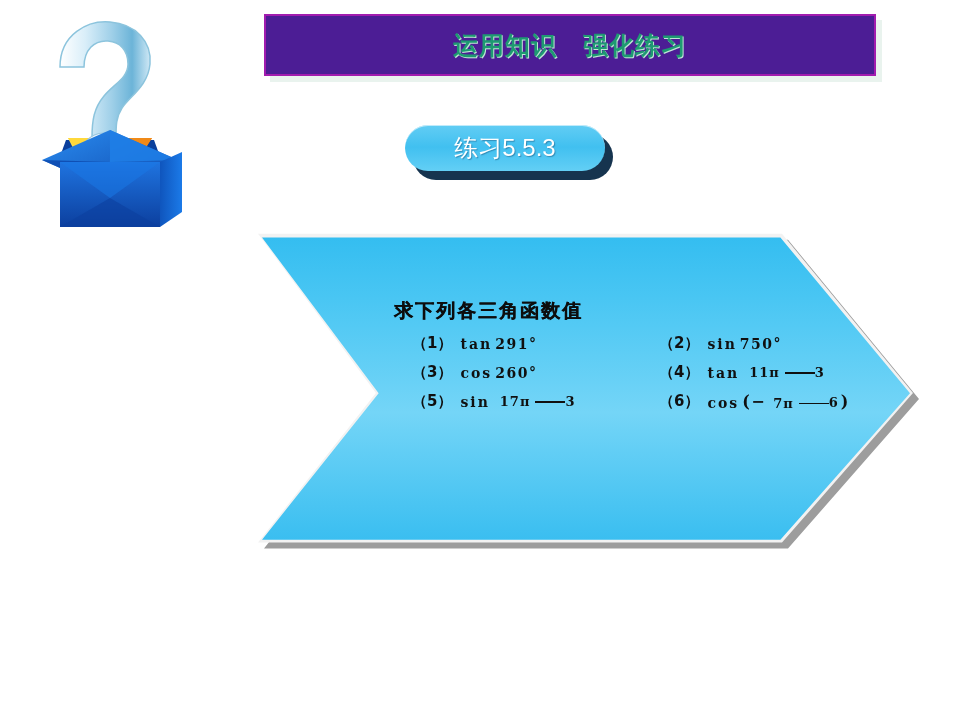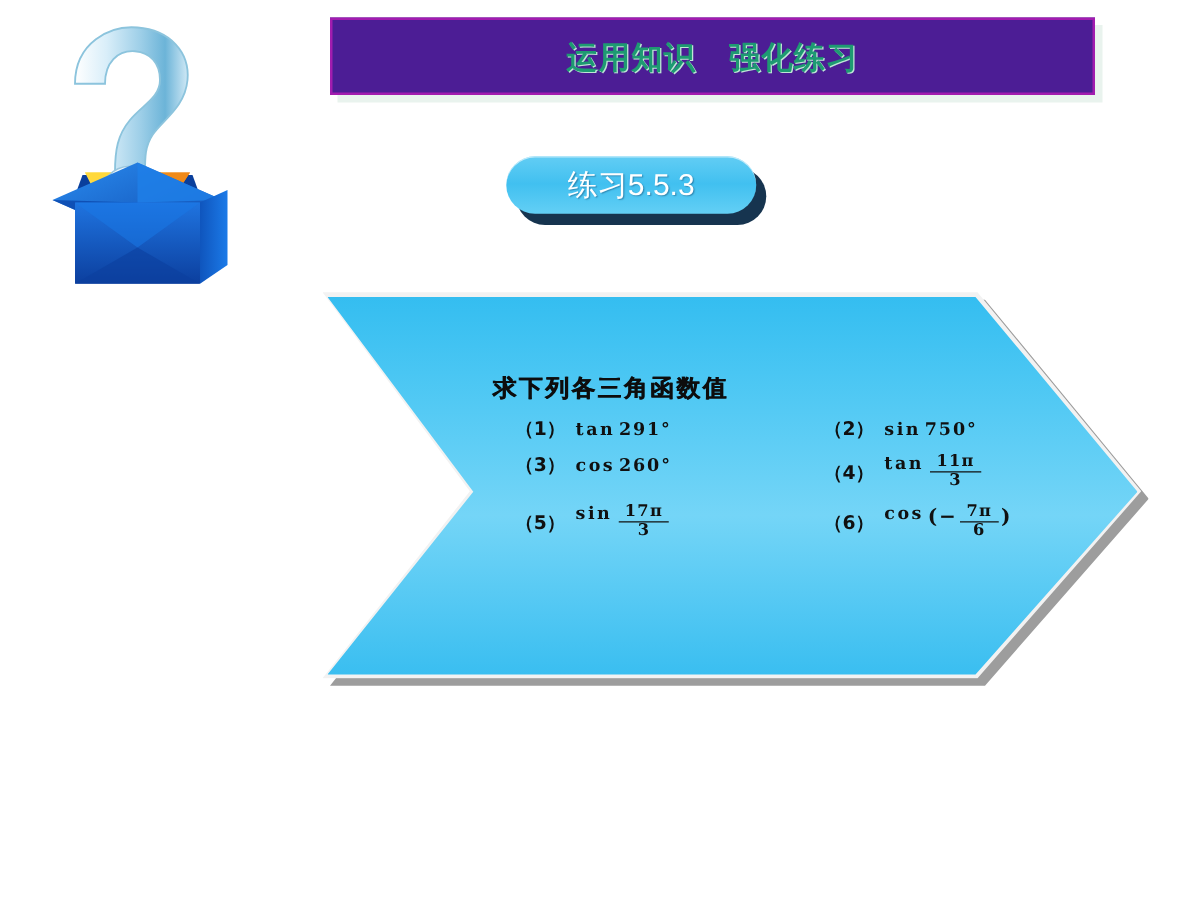--- a/index.html
+++ b/index.html
@@ -88,25 +88,25 @@
   .qcell.left{width:250px;padding-left:18px;}
   .qcell.right{width:250px;padding-left:12px;}
   .qnum{
     font-family:"DejaVu Sans", sans-serif;
     font-size:15px;font-weight:bold;letter-spacing:0px;
     white-space:pre;margin-right:8px;
   }
   .qexpr{
     font-family:"DejaVu Serif", serif;
     font-size:14px;font-weight:bold;letter-spacing:1.5px;
-    white-space:pre;display:flex;align-items:flex-start;
+    white-space:pre;display:flex;align-items:flex-end;
   }
   .fn{margin-right:3px;letter-spacing:2px;}
   .frac{
-    display:inline-flex;flex-direction:column;align-items:center;
+    display:inline-flex;flex-direction:row;align-items:center;
     vertical-align:middle;margin:0 2px;
     font-family:"DejaVu Serif", serif;font-weight:bold;
   }
   .frac .num{font-size:13px;letter-spacing:1px;padding:0 5px;line-height:1.05;white-space:pre;}
   .frac .bar{height:1.5px;background:#101010;width:100%;min-width:30px;}
   .frac .den{font-size:13px;letter-spacing:1px;line-height:1.15;white-space:pre;}
   .paren{font-size:16px;font-weight:bold;}
 
   
   .clipart{position:absolute;left:30px;top:12px;width:160px;height:240px;}

